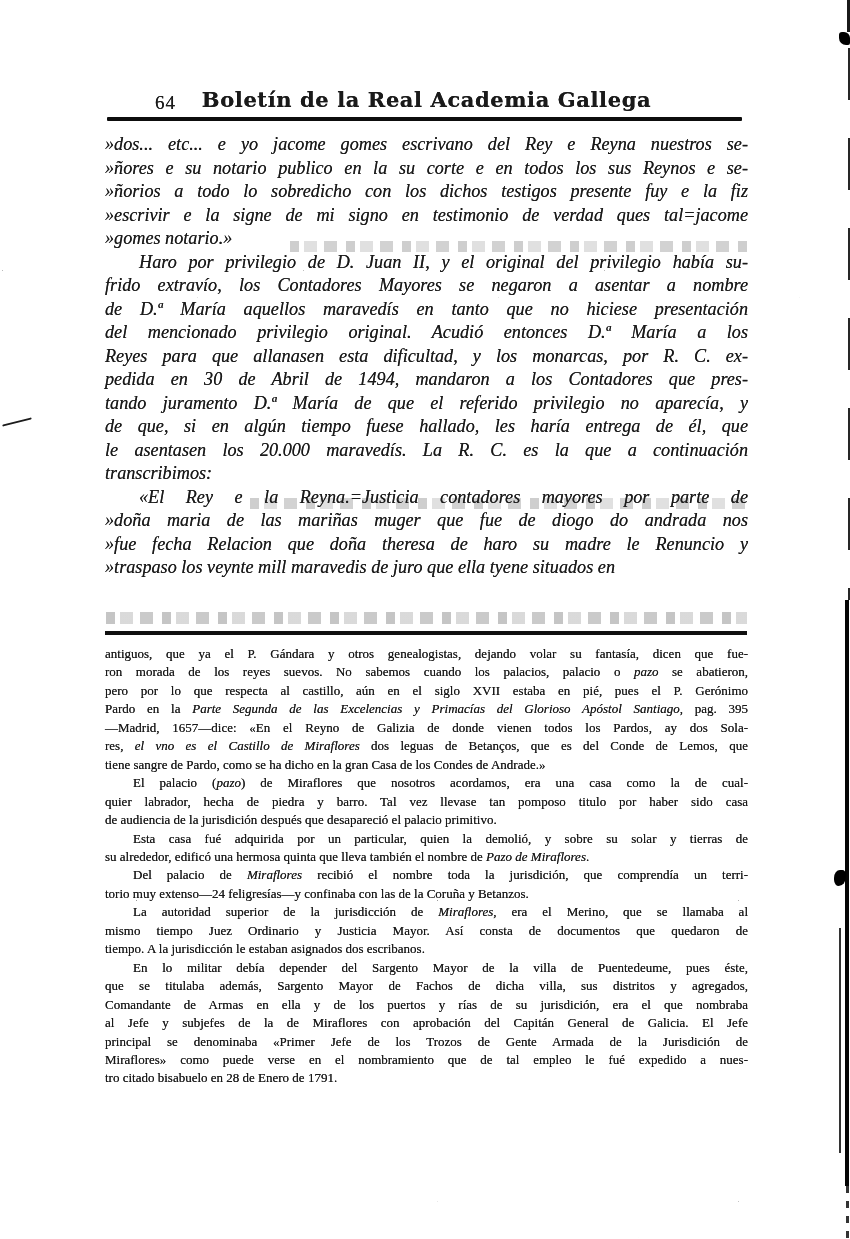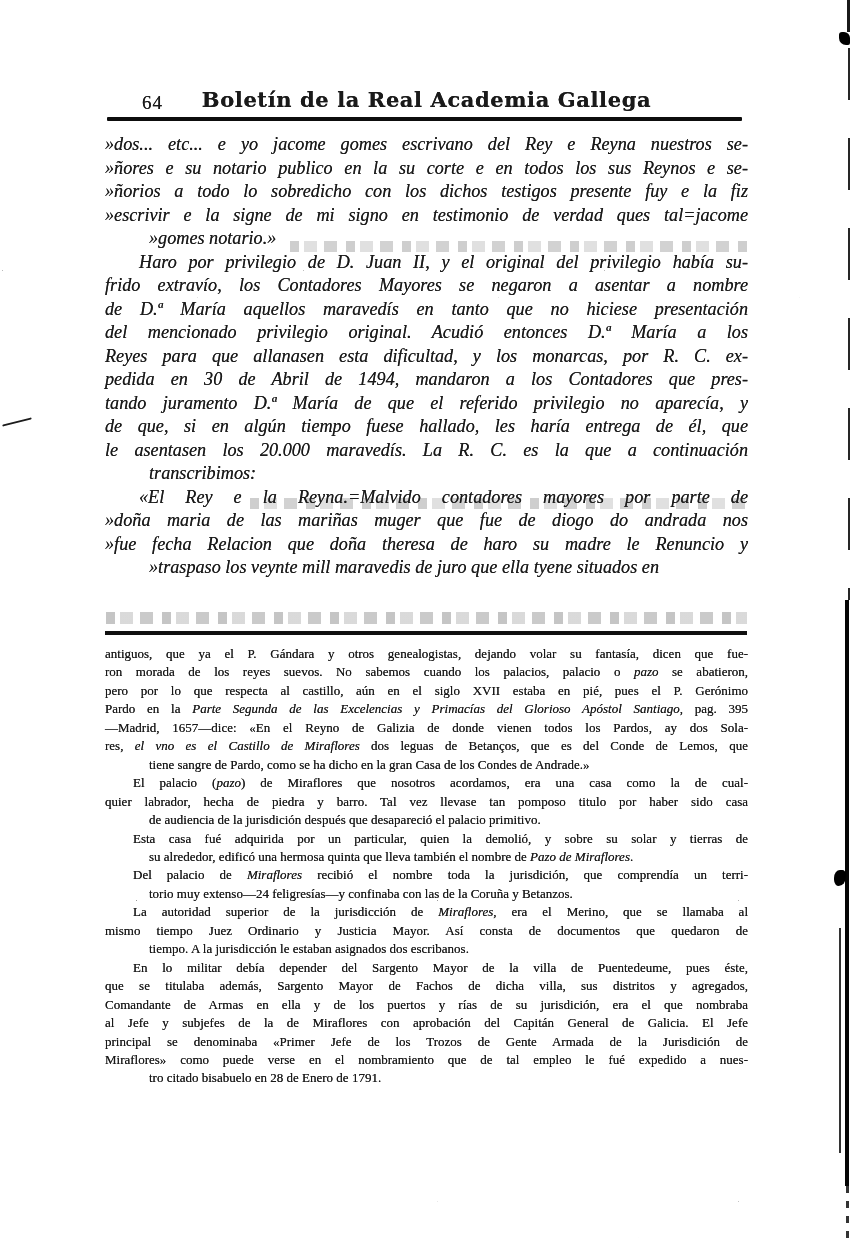--- a/index.html
+++ b/index.html
@@ -3,21 +3,21 @@
 <meta charset="utf-8">
 <style>
   html,body{margin:0;padding:0;}
   body{
     width:850px;height:1239px;position:relative;overflow:hidden;
     background:#ffffff;color:#1a1a1a;
     font-family:"Liberation Serif", serif;
   }
   
   .page-number{
-    position:absolute;left:142px;top:92px;
+    position:absolute;left:155px;top:92px;
     font-size:19px;letter-spacing:1px;
     text-shadow:0 0 .5px rgba(20,20,20,.9);
   }
   .journal-title{
     position:absolute;left:105px;top:87px;width:643px;
     text-align:center;
     font-family:"DejaVu Serif", serif;font-weight:700;
     font-size:21px;letter-spacing:.6px;
     text-shadow:0 0 .6px rgba(15,15,15,.85);
   }
@@ -39,21 +39,21 @@
     background:#101010;
   }
   .footnotes{
     position:absolute;left:105px;top:645px;width:643px;
     font-size:13px;line-height:18.45px;
     text-shadow:0 0 .4px rgba(25,25,25,.85);
   }
   .footnotes .para.indent .line:first-child{text-indent:28px;}
   
   .line{text-align:justify;text-align-last:justify;}
-  .line.last{text-align-last:left;margin-left:44px;}
+  .line.last{text-align-last:left;}
   i{font-style:italic;font-family:Liberation Serif, serif;}
   
   .ghost{
     position:absolute;height:11px;opacity:.42;filter:blur(.7px);
     background:repeating-linear-gradient(90deg,
       rgba(45,45,45,.55) 0 9px, rgba(0,0,0,0) 9px 14px,
       rgba(45,45,45,.35) 14px 27px, rgba(0,0,0,0) 27px 34px,
       rgba(45,45,45,.5) 34px 47px, rgba(0,0,0,0) 47px 56px);
   }
   .ghost1{left:290px;top:241px;width:458px;}
@@ -102,21 +102,21 @@
       <div class="line">de D.ª María aquellos maravedís en tanto que no hiciese presentación</div>
       <div class="line">del mencionado privilegio original. Acudió entonces D.ª María a los</div>
       <div class="line">Reyes para que allanasen esta dificultad, y los monarcas, por R. C. ex-</div>
       <div class="line">pedida en 30 de Abril de 1494, mandaron a los Contadores que pres-</div>
       <div class="line">tando juramento D.ª María de que el referido privilegio no aparecía, y</div>
       <div class="line">de que, si en algún tiempo fuese hallado, les haría entrega de él, que</div>
       <div class="line">le asentasen los 20.000 maravedís. La R. C. es la que a continuación</div>
       <div class="line last">transcribimos:</div>
     </div>
     <div class="para indent">
-      <div class="line">«El Rey e la Reyna.=Malvido contadores mayores por parte de</div>
+      <div class="line">«El Rey e la Reyna.=Justicia contadores mayores por parte de</div>
       <div class="line">»doña maria de las mariñas muger que fue de diogo do andrada nos</div>
       <div class="line">»fue fecha Relacion que doña theresa de haro su madre le Renuncio y</div>
       <div class="line last">»traspaso los veynte mill maravedis de juro que ella tyene situados en</div>
     </div>
   </div>
 
 <div class="ghost ghost1"></div>
 <div class="ghost ghost2"></div>
 <div class="ghost ghost3"></div>
 

